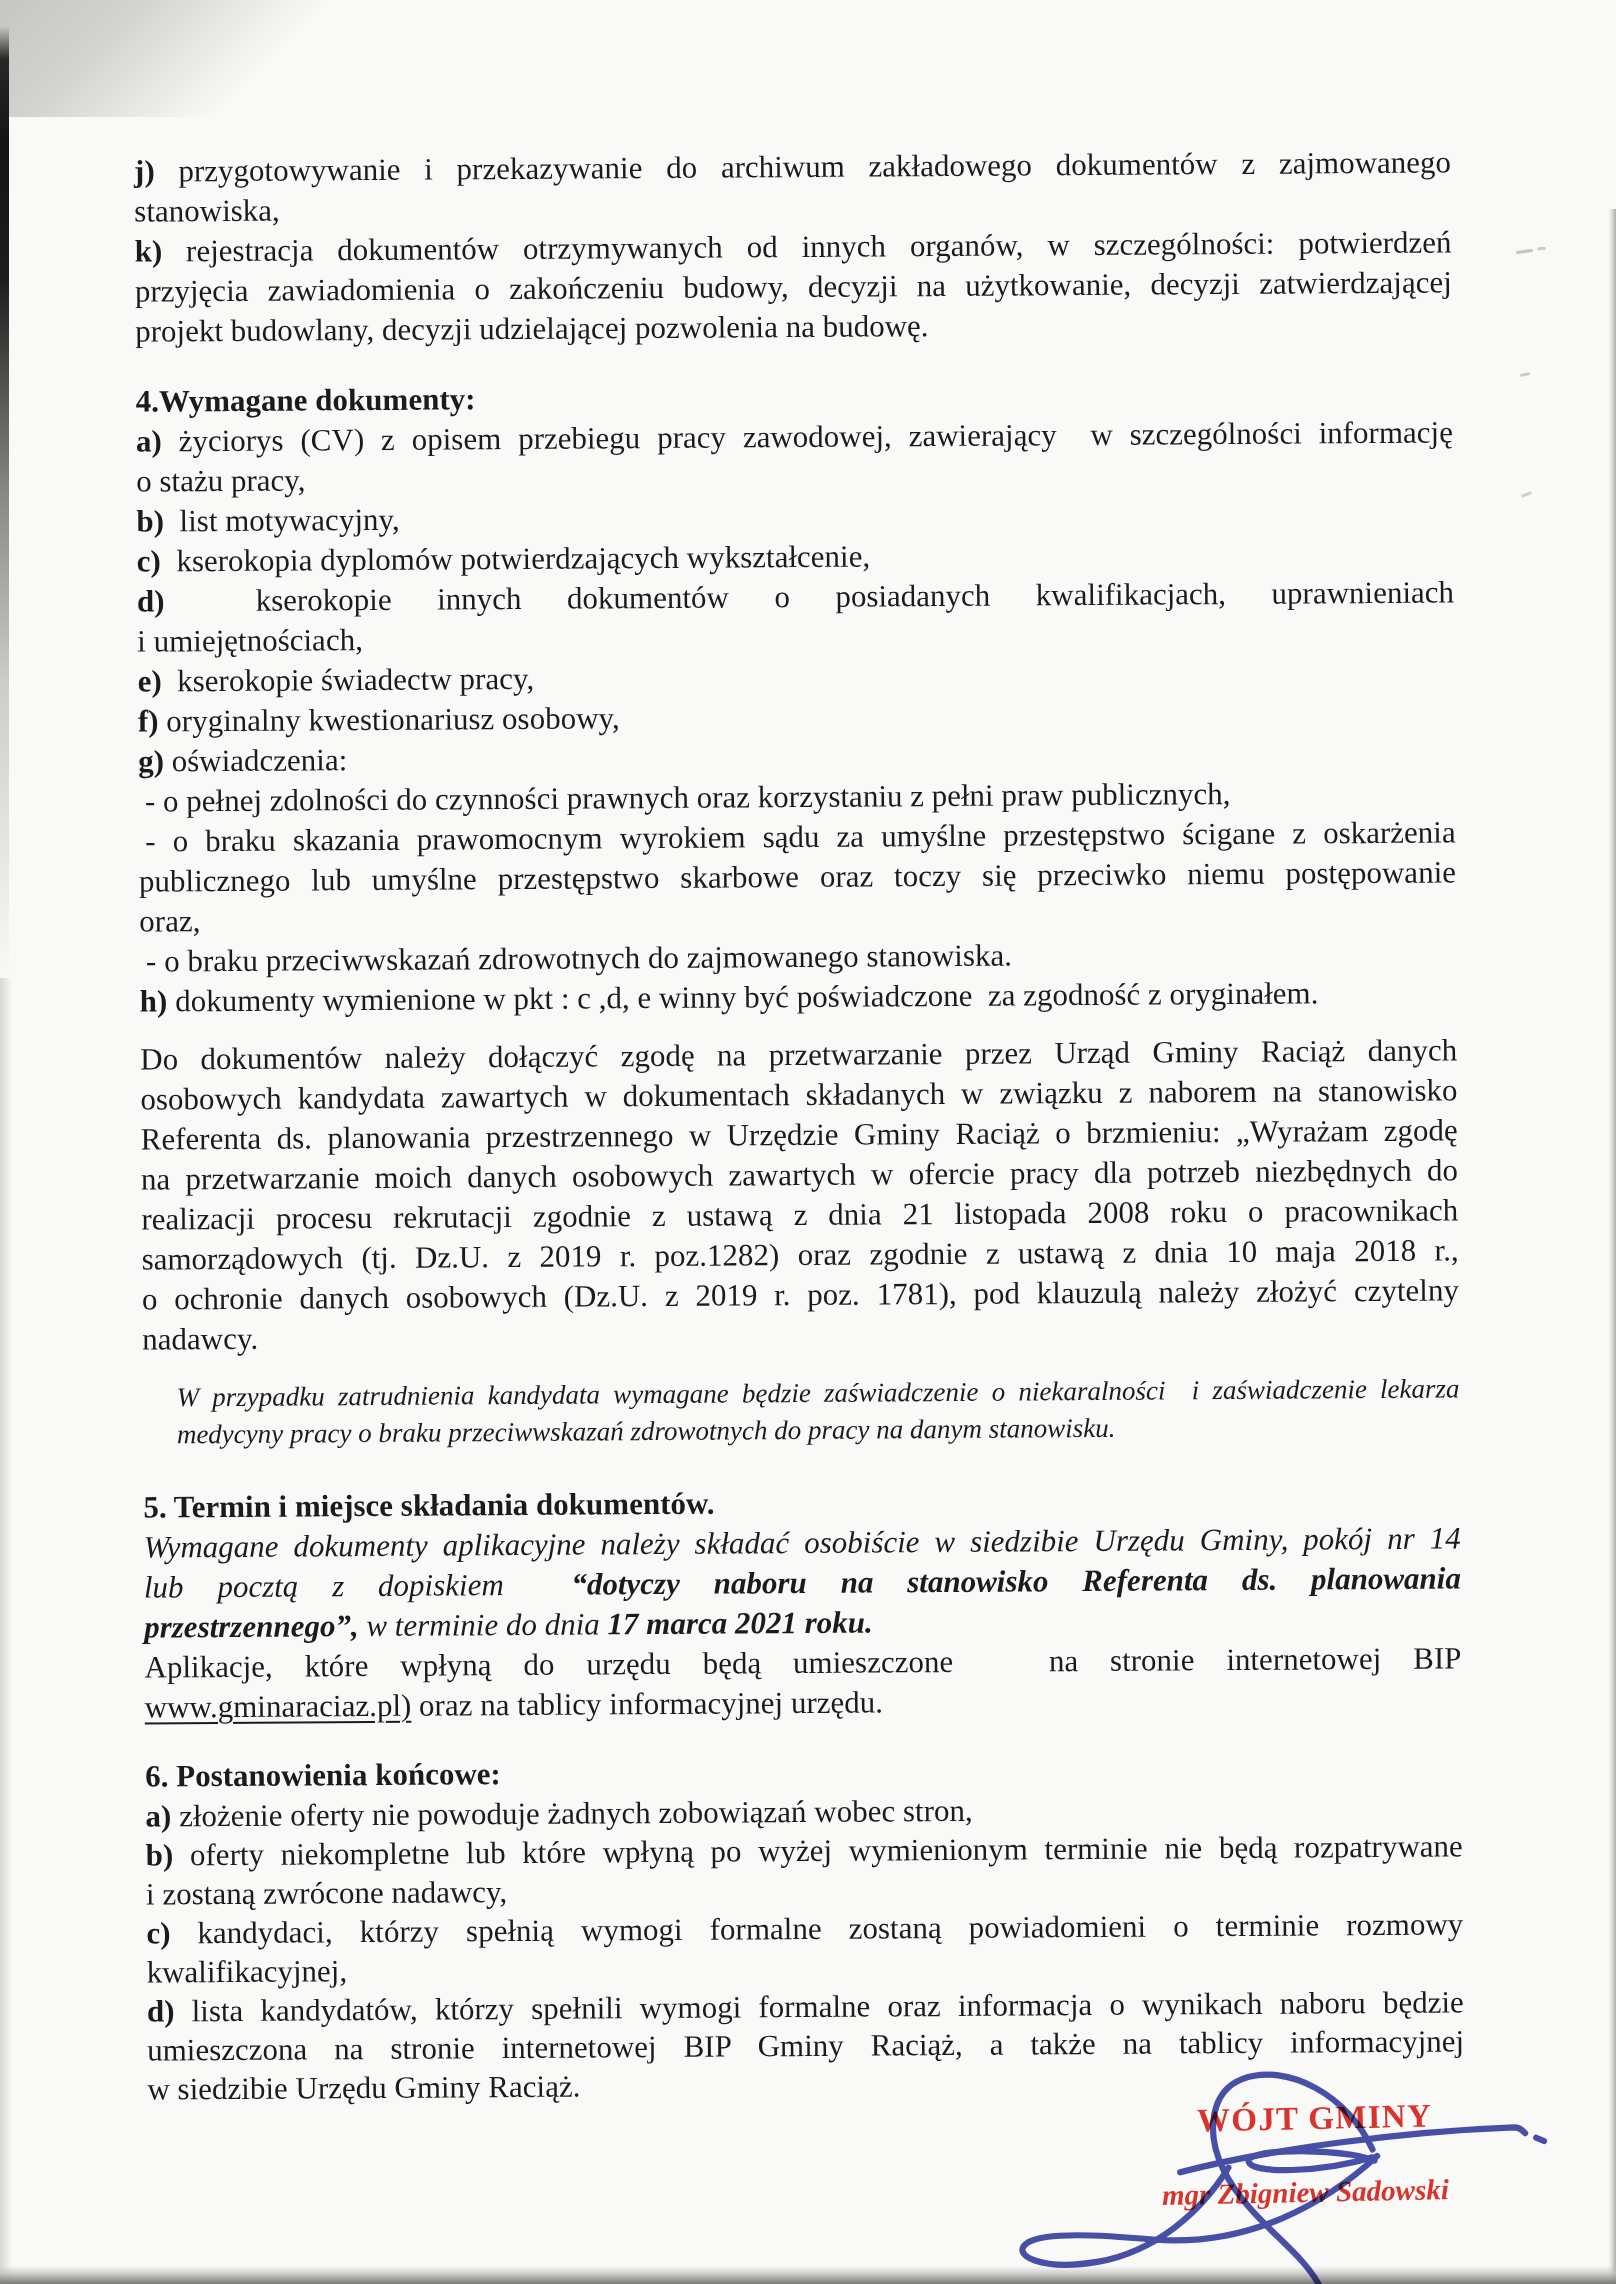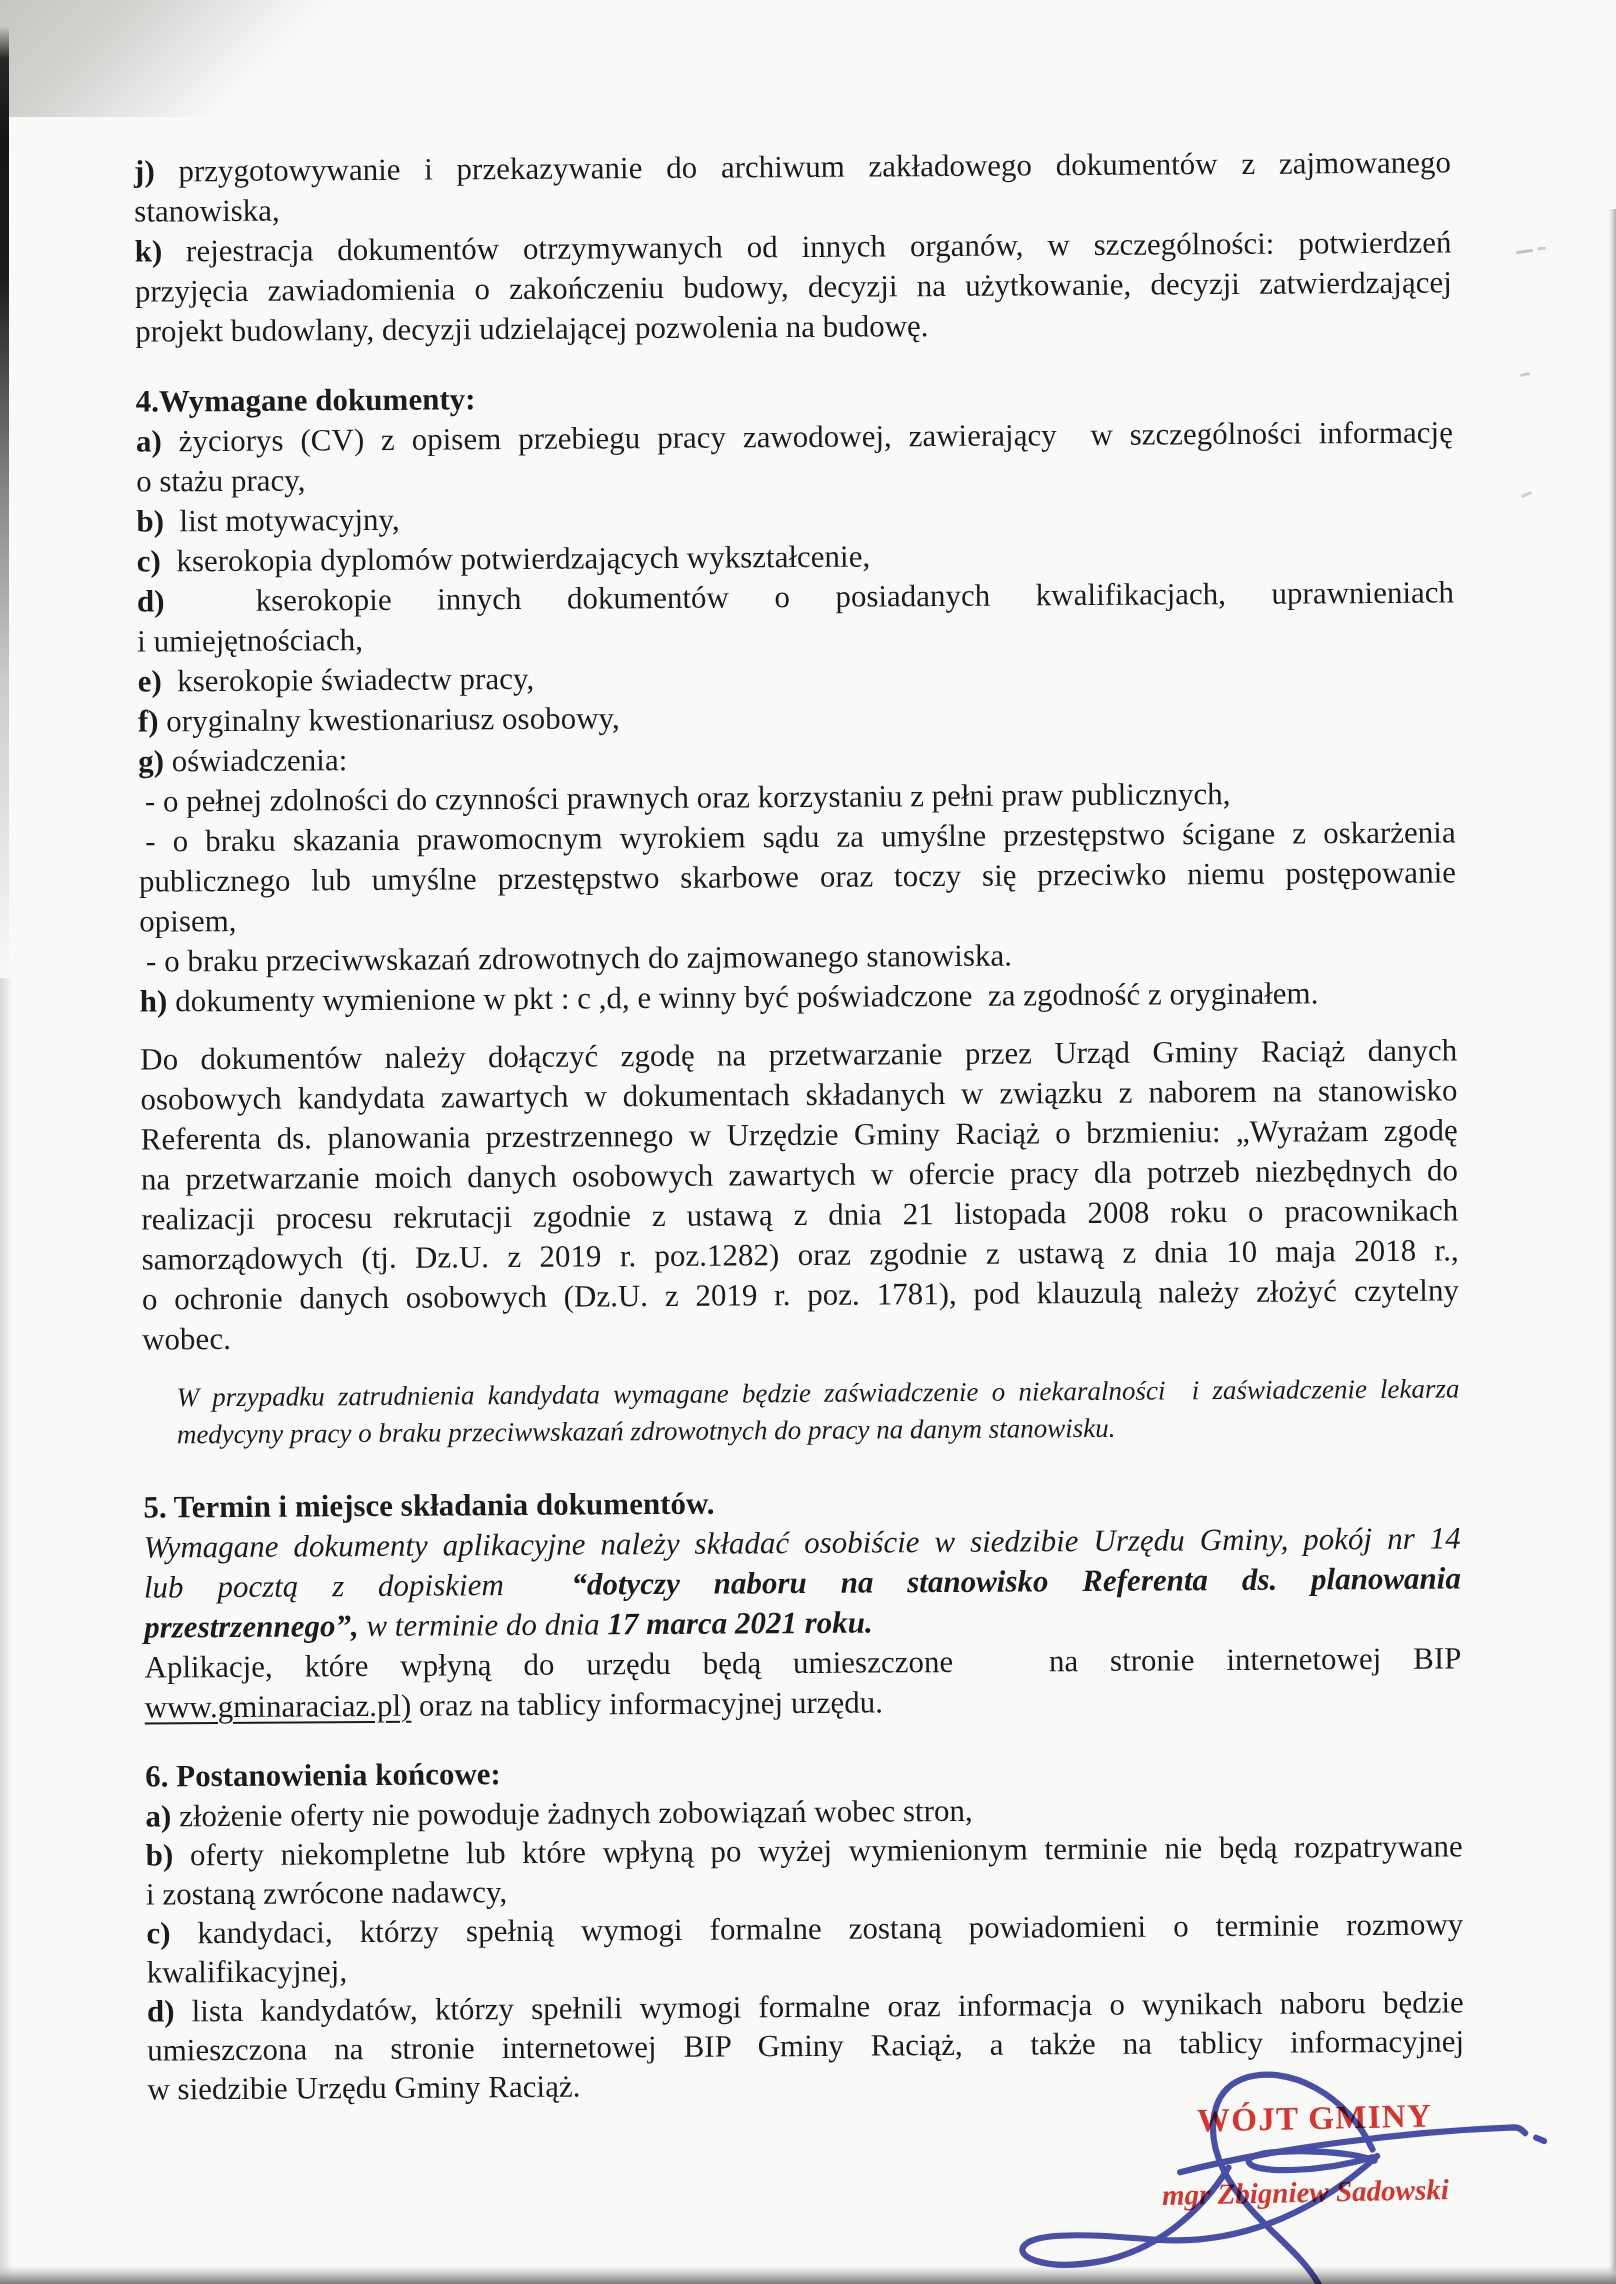--- a/index.html
+++ b/index.html
@@ -82,33 +82,33 @@
   <div class="ln"><span class="pfx">b)</span><span>&nbsp; list motywacyjny,</span></div>
   <div class="ln"><span class="pfx">c)</span><span>&nbsp; kserokopia dyplomów potwierdzających wykształcenie,</span></div>
   <div class="ln j"><span class="pfx">d)</span><span>&nbsp; kserokopie innych dokumentów o posiadanych kwalifikacjach, uprawnieniach</span></div>
   <div class="ln"><span>i umiejętnościach,</span></div>
   <div class="ln"><span class="pfx">e)</span><span>&nbsp; kserokopie świadectw pracy,</span></div>
   <div class="ln"><span class="pfx">f)</span><span> oryginalny kwestionariusz osobowy,</span></div>
   <div class="ln"><span class="pfx">g)</span><span> oświadczenia:</span></div>
   <div class="ln dash"><span>- o pełnej zdolności do czynności prawnych oraz korzystaniu z pełni praw publicznych,</span></div>
   <div class="ln dash j"><span>- o braku skazania prawomocnym wyrokiem sądu za umyślne przestępstwo ścigane z oskarżenia</span></div>
   <div class="ln j"><span>publicznego lub umyślne przestępstwo skarbowe oraz toczy się przeciwko niemu postępowanie</span></div>
-  <div class="ln"><span>opisem,</span></div>
+  <div class="ln"><span>oraz,</span></div>
   <div class="ln dash"><span>- o braku przeciwwskazań zdrowotnych do zajmowanego stanowiska.</span></div>
   <div class="ln"><span class="pfx">h)</span><span> dokumenty wymienione w pkt : c ,d, e winny być poświadczone&nbsp; za zgodność z oryginałem.</span></div>
 
   <div class="mt28">
     <div class="ln j"><span>Do dokumentów należy dołączyć zgodę na przetwarzanie przez Urząd Gminy Raciąż danych</span></div>
     <div class="ln j"><span>osobowych kandydata zawartych w dokumentach składanych w związku z naborem na stanowisko</span></div>
     <div class="ln j"><span>Referenta ds. planowania przestrzennego w Urzędzie Gminy Raciąż o brzmieniu: „Wyrażam zgodę</span></div>
     <div class="ln j"><span>na przetwarzanie moich danych osobowych zawartych w ofercie pracy dla potrzeb niezbędnych do</span></div>
     <div class="ln j"><span>realizacji procesu rekrutacji zgodnie z ustawą z dnia 21 listopada 2008 roku o pracownikach</span></div>
     <div class="ln j"><span>samorządowych (tj. Dz.U. z 2019 r. poz.1282) oraz zgodnie z ustawą z dnia 10 maja 2018 r.,</span></div>
     <div class="ln j"><span>o ochronie danych osobowych (Dz.U. z 2019 r. poz. 1781), pod klauzulą należy złożyć czytelny</span></div>
-    <div class="ln"><span>wobec.</span></div>
+    <div class="ln"><span>nadawcy.</span></div>
   </div>
 
   <div class="note mt30">
     <div class="ln j"><span>W przypadku zatrudnienia kandydata wymagane będzie zaświadczenie o niekaralności&nbsp; i zaświadczenie lekarza</span></div>
     <div class="ln"><span>medycyny pracy o braku przeciwwskazań zdrowotnych do pracy na danym stanowisku.</span></div>
   </div>
 
   <div class="ln h mt52">5. Termin i miejsce składania dokumentów.</div>
   <div class="ln it j"><span>Wymagane dokumenty aplikacyjne należy składać osobiście w siedzibie Urzędu Gminy, pokój nr 14</span></div>
   <div class="ln it j"><span>lub pocztą z dopiskiem&nbsp; </span><span class="bi">“dotyczy naboru na stanowisko Referenta ds. planowania</span></div>

